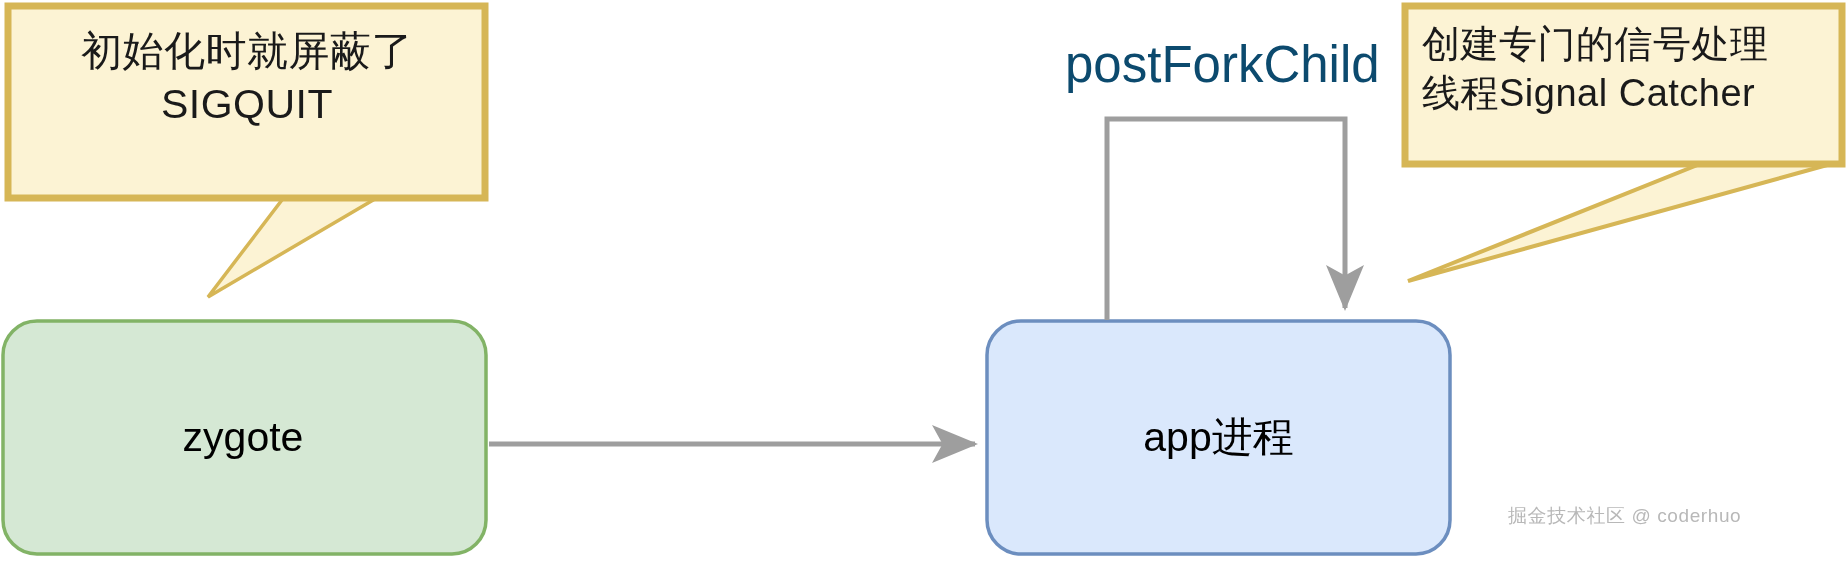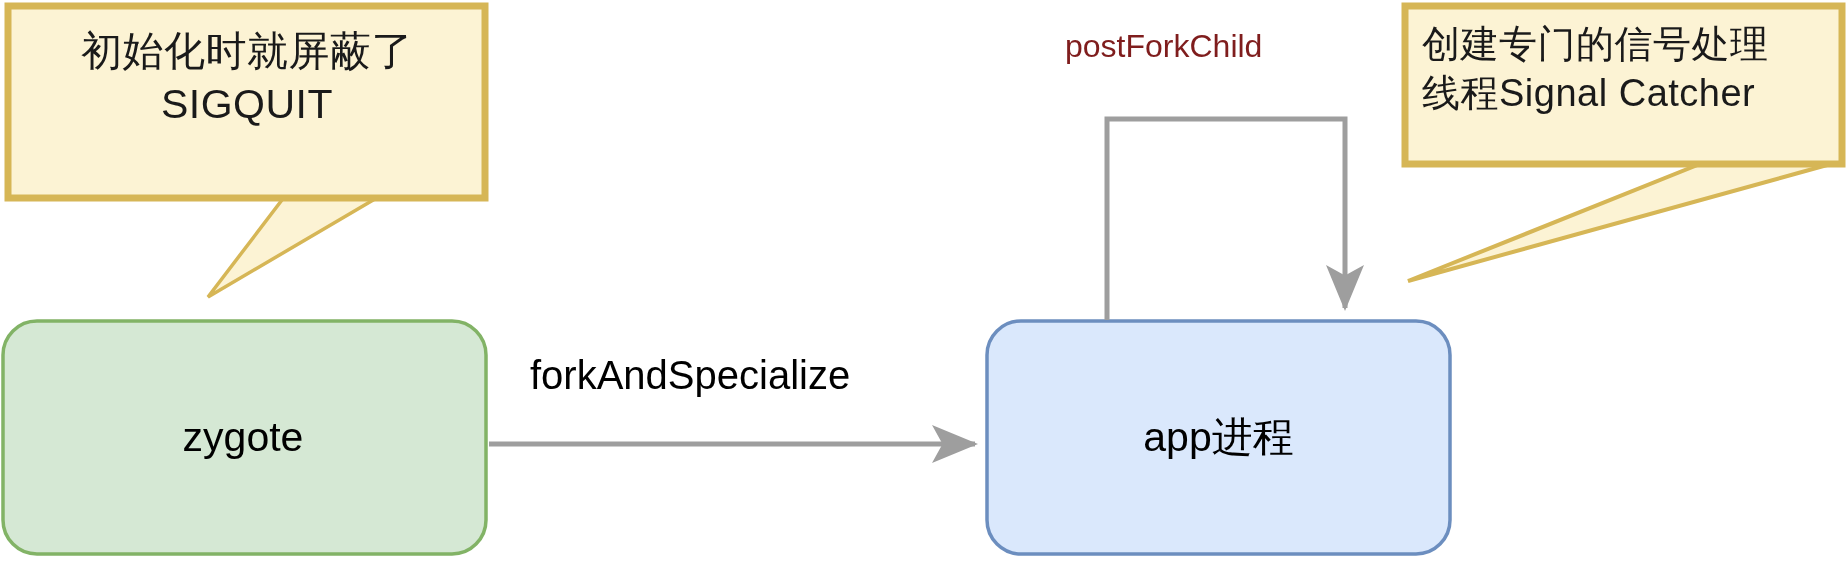--- a/index.html
+++ b/index.html
@@ -58,23 +58,23 @@
     position: absolute;
     left: 530px;
     top: 353px;
     font-size: 40px;
     color: #000000;
     white-space: nowrap;
   }
   #edge-label-postfork {
     position: absolute;
     left: 1065px;
-    top: 28px;
-    font-size: 32px;
-    color: #7f1d1d;
+    top: 35px;
+    font-size: 51px;
+    color: #0c4a6e;
     white-space: nowrap;
   }
   #callout-left-text {
     left: 38px;
     top: 25px;
     width: 418px;
     font-size: 41px;
     text-align: center;
   }
   #callout-right-text {
@@ -124,24 +124,24 @@
 
     <line x1="489" y1="444" x2="975" y2="444" stroke="#9e9e9e" stroke-width="5" marker-end="url(#arrow-gray)"></line>
 
     <path d="M1107,320 L1107,119 L1345,119 L1345,308" fill="none" stroke="#9e9e9e" stroke-width="5" marker-end="url(#arrow-gray-down)"></path>
   </svg>
 
   <div class="node-label" id="app-label">app进程</div>
 
   <div class="node-label" id="zygote-label">zygote</div>
 
-  <div id="edge-label-fork">forkAndSpecialize</div>
 
   <div id="edge-label-postfork">postForkChild</div>
 
   <div class="callout-text" id="callout-right-text">创建专门的信号处理
 线程Signal Catcher</div>
 
   <div class="callout-text" id="callout-left-text">初始化时就屏蔽了
 SIGQUIT</div>
 
+  <div id="watermark">掘金技术社区 @ coderhuo</div>
 
 </div>
 
 </body></html>

